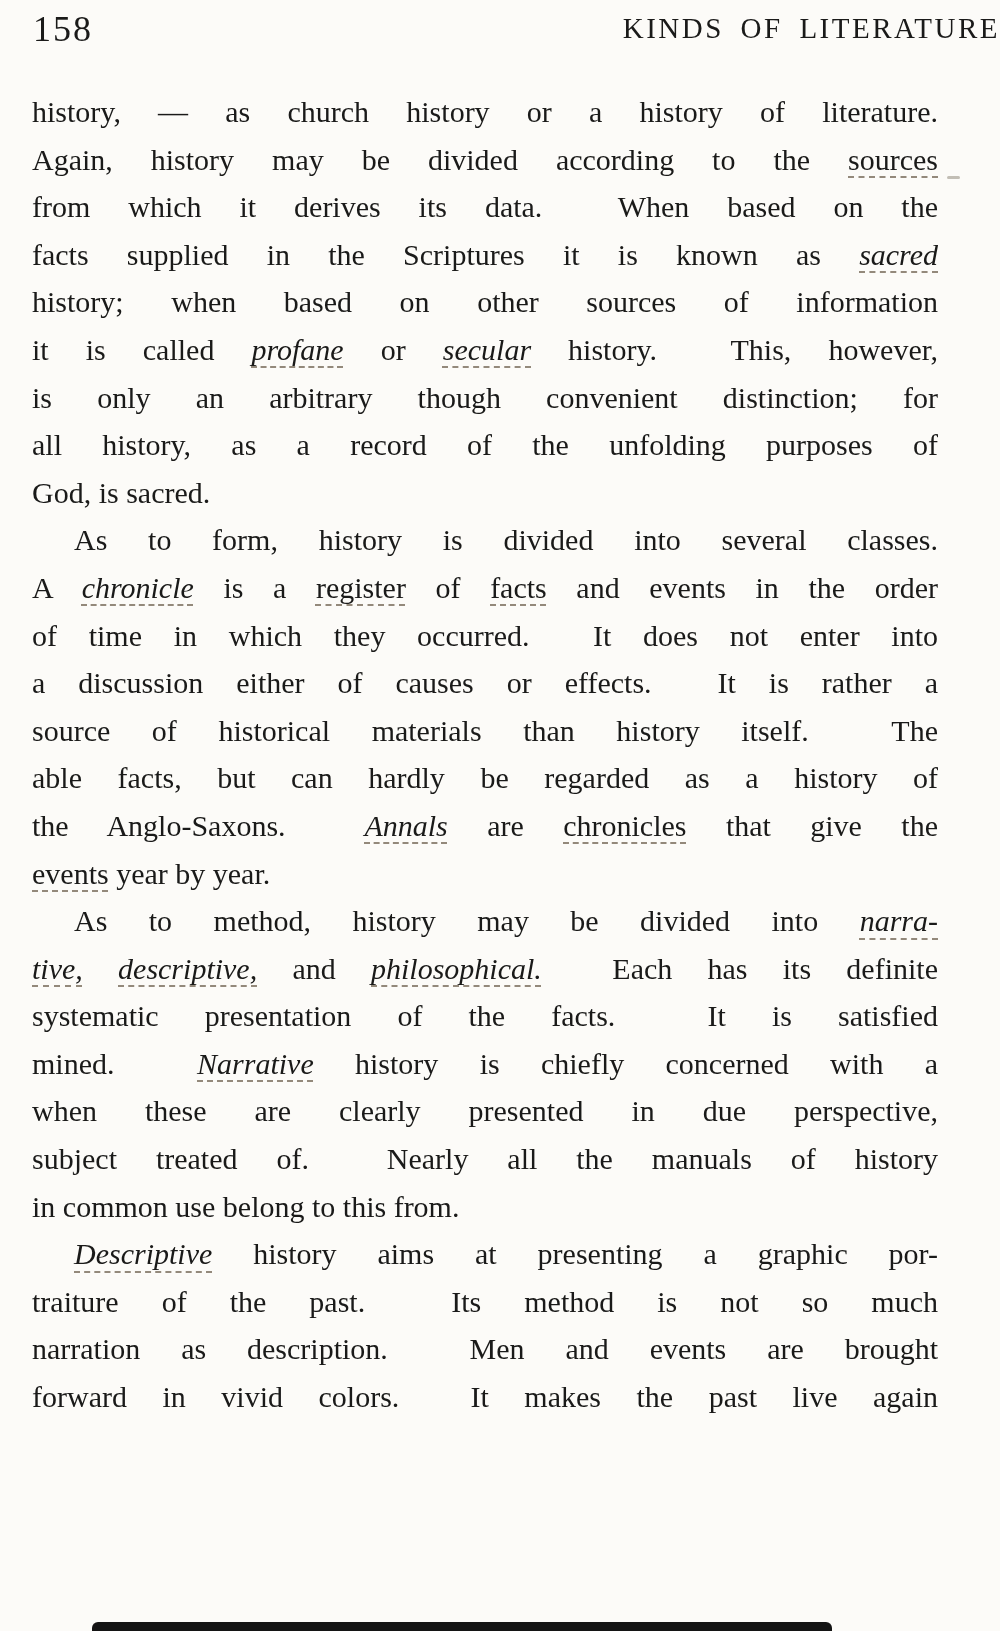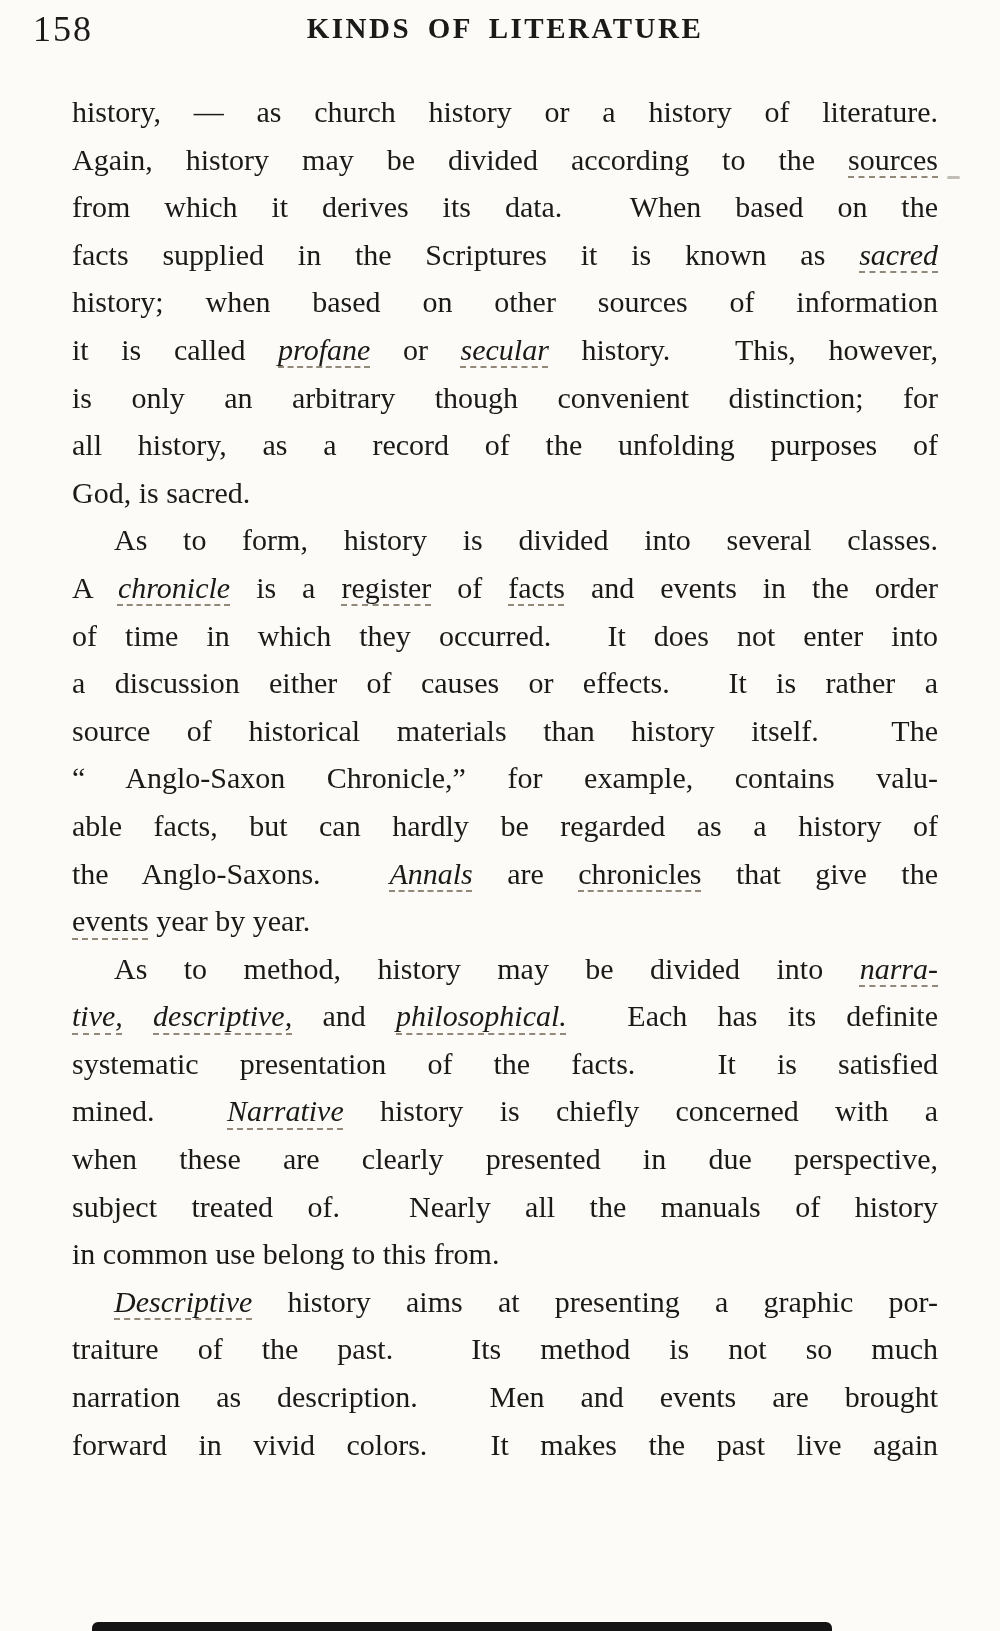--- a/index.html
+++ b/index.html
@@ -18,41 +18,39 @@
     top: 8px;
     left: 33px;
     font-size: 36px;
     letter-spacing: 2px;
   }
   .running-head {
     position: absolute;
     top: 12px;
     left: 10px;
     right: 0;
-    text-align: center;
+    text-align: right;
     font-size: 29px;
     letter-spacing: 2.5px;
     word-spacing: 7px;
-    font-weight: bold;
   }
   .text-block {
     position: absolute;
     top: 88px;
     left: 32px;
     width: 906px;
     font-size: 30px;
   }
   .paragraph { margin: 0; }
   .line {
     height: 47.6px;
     line-height: 47.6px;
     text-align: justify;
     text-align-last: justify;
     overflow: hidden;
-    margin-left: 40px;
   }
   .line.last { text-align-last: left; }
   .line.indent { text-indent: 42px; }
   em { font-style: italic; }
   .u {
     text-decoration: underline;
     text-decoration-style: dashed;
     text-decoration-color: #93897b;
     text-decoration-thickness: 1.5px;
     text-underline-offset: 7px;
@@ -93,21 +91,20 @@
         <div class="line"><span>is only an arbitrary though convenient distinction; for</span></div>
         <div class="line"><span>all history, as a record of the unfolding purposes of</span></div>
         <div class="line last"><span>God, is sacred.</span></div>
       </div>
       <div class="paragraph">
         <div class="line indent"><span>As to form, history is divided into several classes.</span></div>
         <div class="line"><span>A </span><em class="u">chronicle</em><span> is a </span><span class="u">register</span><span> of </span><span class="u">facts</span><span> and events in the order</span></div>
         <div class="line"><span>of time in which they occurred.&nbsp; It does not enter into</span></div>
         <div class="line"><span>a discussion either of causes or effects.&nbsp; It is rather a</span></div>
         <div class="line"><span>source of historical materials than history itself.&nbsp; The</span></div>
-        <div class="line"><span>“ Anglo-Saxon Chronicle,” for example, contains valu-</span></div>
         <div class="line"><span>able facts, but can hardly be regarded as a history of</span></div>
         <div class="line"><span>the Anglo-Saxons.&nbsp; </span><em class="u">Annals</em><span> are </span><span class="u">chronicles</span><span> that give the</span></div>
         <div class="line last"><span class="u">events</span><span> year by year.</span></div>
       </div>
       <div class="paragraph">
         <div class="line indent"><span>As to method, history may be divided into </span><em class="u">narra-</em></div>
         <div class="line"><em class="u">tive,</em><span> </span><em class="u">descriptive,</em><span> and </span><em class="u">philosophical.</em><span>&nbsp; Each has its definite</span></div>
         <div class="line"><span>systematic presentation of the facts.&nbsp; It is satisfied</span></div>
         <div class="line"><span>mined.&nbsp; </span><em class="u">Narrative</em><span> history is chiefly concerned with a</span></div>
         <div class="line"><span>when these are clearly presented in due perspective,</span></div>

